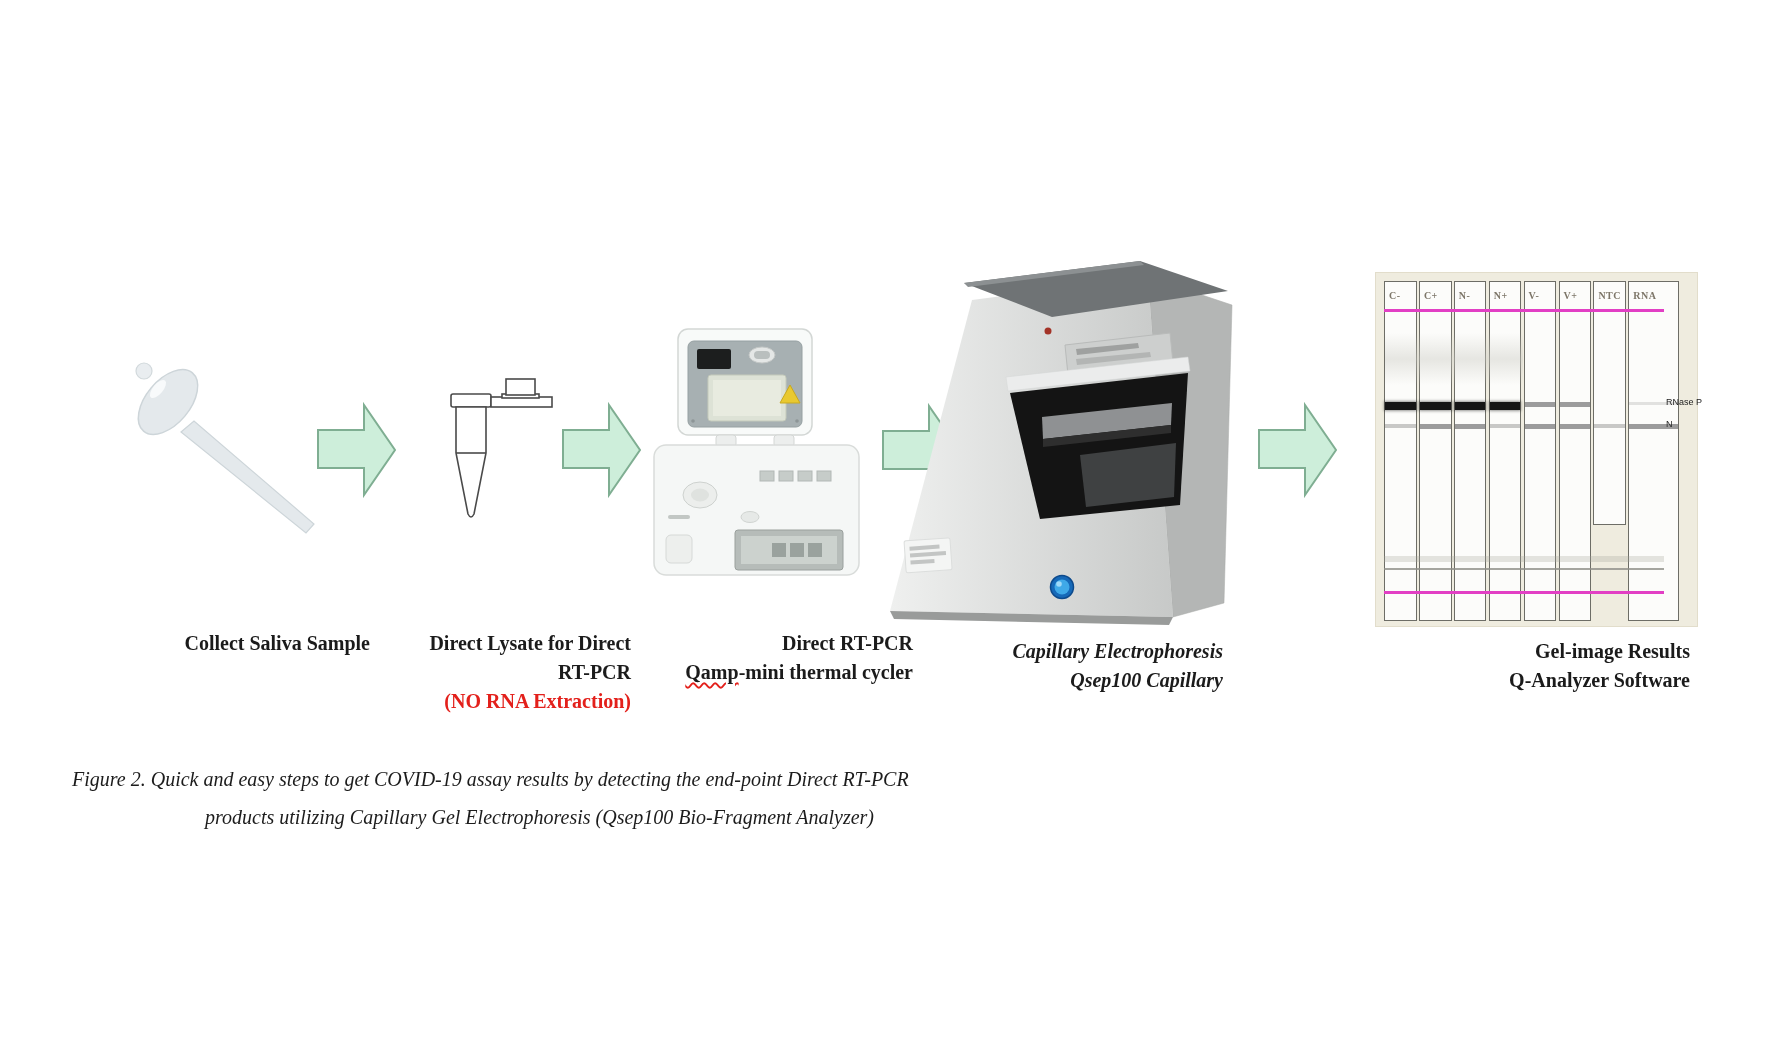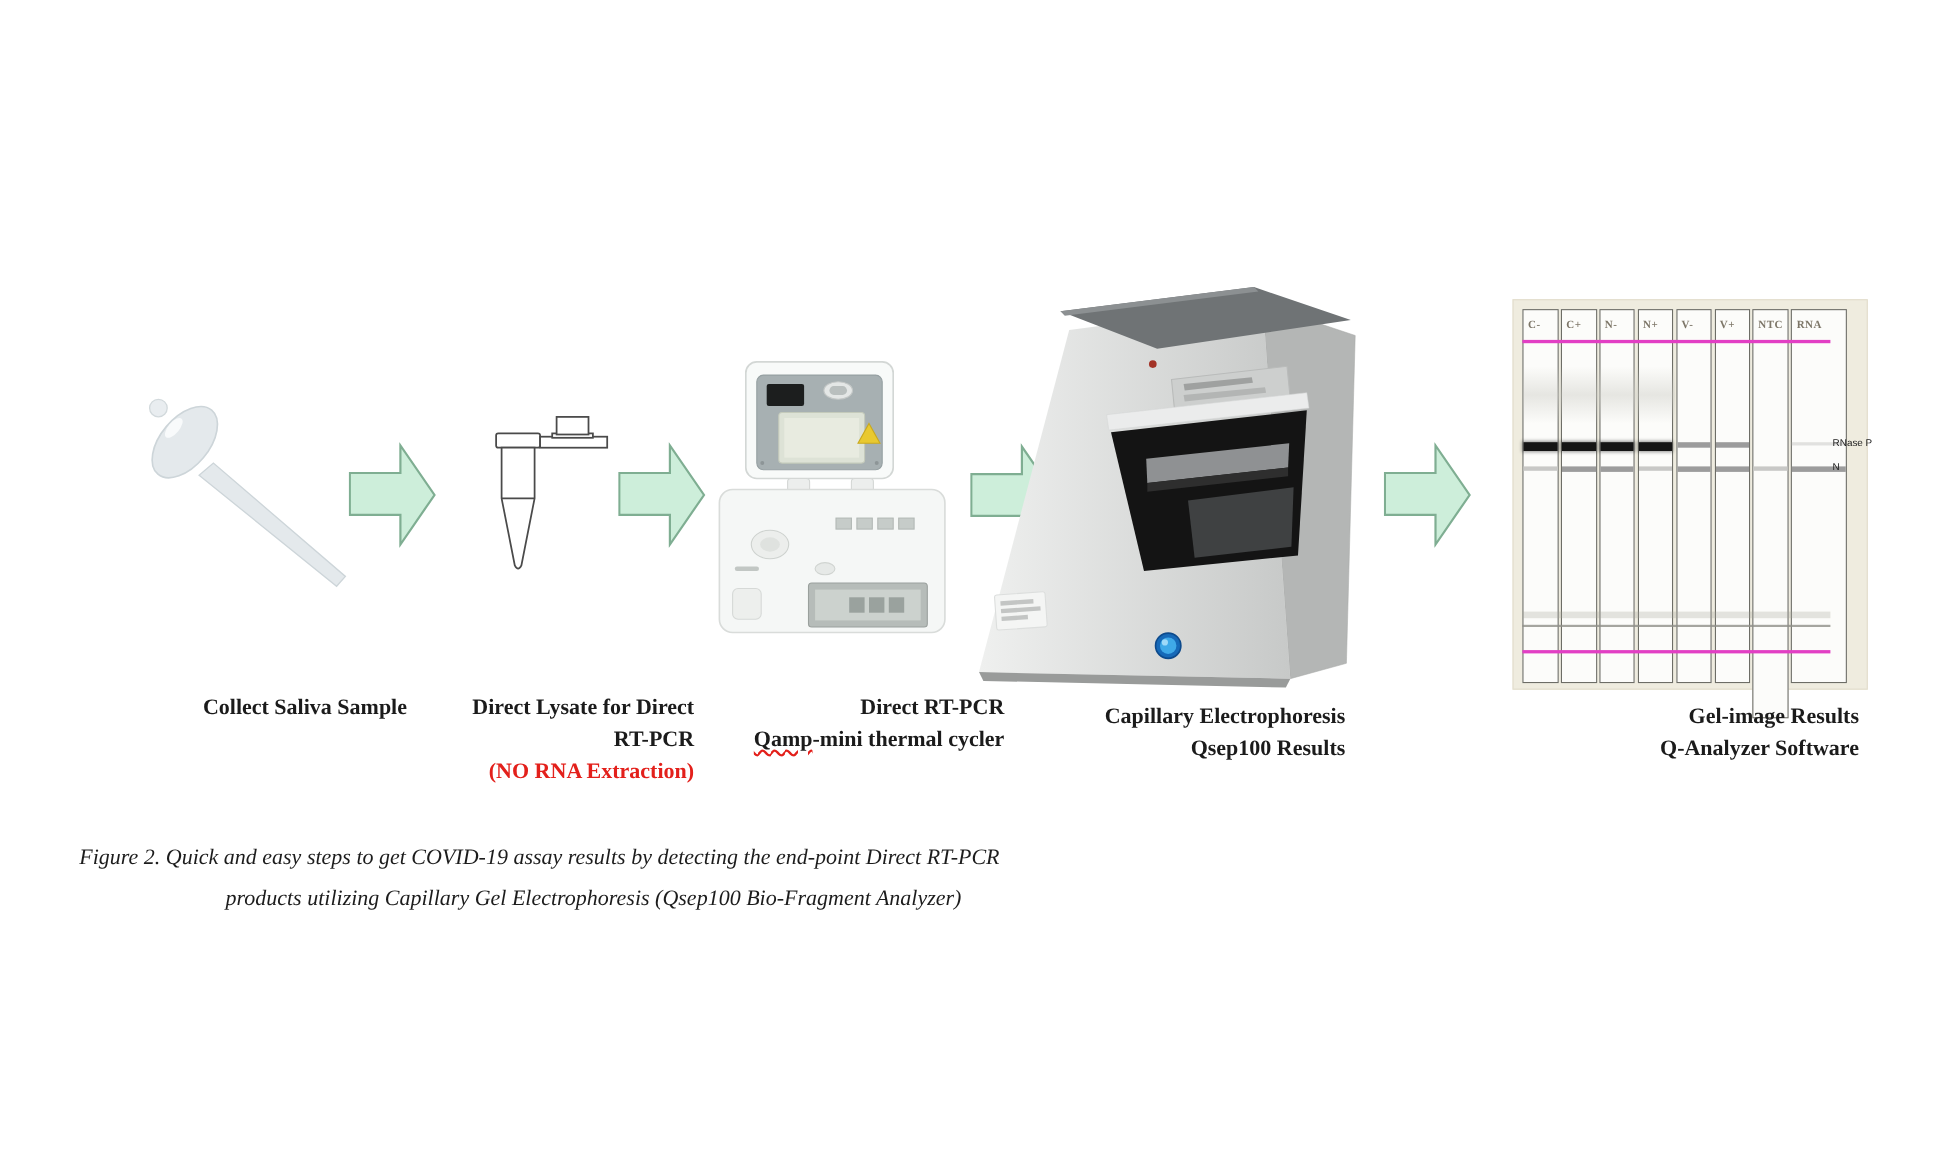--- a/index.html
+++ b/index.html
@@ -138,21 +138,21 @@
 <svg class="arrow" style="left:1258px;top:402px;" viewBox="0 0 80 96">
   <polygon points="1,28 47,28 47,3 78,48 47,93 47,66 1,66"></polygon>
 </svg>
 
 <div id="gel-panel">
     <div class="gel-lane" style="left: 252.3px; top: 8px; width: 51px; height: 340px;">
       <div class="gel-lane-label">RNA</div>
       <div class="gel-band" style="top: 120px; height: 3px; background: rgb(225, 225, 223);"></div>
       <div class="gel-band" style="top: 142px; height: 5px; background: rgb(156, 156, 156);"></div>
     </div>
-    <div class="gel-lane" style="left: 217.4px; top: 8px; width: 32.7px; height: 372px;">
+    <div class="gel-lane" style="left: 217.4px; top: 8px; width: 32.7px; height: 244px;">
       <div class="gel-lane-label">NTC</div>
       <div class="gel-band" style="top: 142px; height: 4px; background: rgb(200, 200, 198);"></div>
     </div>
     <div class="gel-lane" style="left: 182.5px; top: 8px; width: 32.7px; height: 340px;">
       <div class="gel-lane-label">V+</div>
       <div class="gel-band" style="top: 120px; height: 5px; background: rgb(156, 156, 156);"></div>
       <div class="gel-band" style="top: 142px; height: 5px; background: rgb(156, 156, 156);"></div>
     </div>
     <div class="gel-lane" style="left: 147.6px; top: 8px; width: 32.7px; height: 340px;">
       <div class="gel-lane-label">V-</div>
@@ -198,23 +198,23 @@
   <div>Direct Lysate for Direct</div>
   <div>RT-PCR</div>
   <div class="red-note">(NO RNA Extraction)</div>
 </div>
 
 <div class="step-label" style="left:613px;top:629px;">
   <div>Direct RT-PCR</div>
   <div><span class="misspelled">Qamp</span><span>-mini thermal cycler</span></div>
 </div>
 
-<div class="step-label" style="left:923px;top:637px;">
+<div class="step-label" style="left:923px;top:637px;font-style:italic;">
   <div>Capillary Electrophoresis</div>
-  <div>Qsep100 Results</div>
+  <div>Qsep100 Capillary</div>
 </div>
 
 <div class="step-label" style="left:1390px;top:637px;">
   <div>Gel-image Results</div>
   <div>Q-Analyzer Software</div>
 </div>
 
 <div class="caption-line" style="left:72px;top:760px;">Figure 2. Quick and easy steps to get COVID-19 assay results by detecting the end-point Direct RT-PCR</div>
 <div class="caption-line" style="left:205px;top:798px;">products utilizing Capillary Gel Electrophoresis (Qsep100 Bio-Fragment Analyzer)</div>
 

